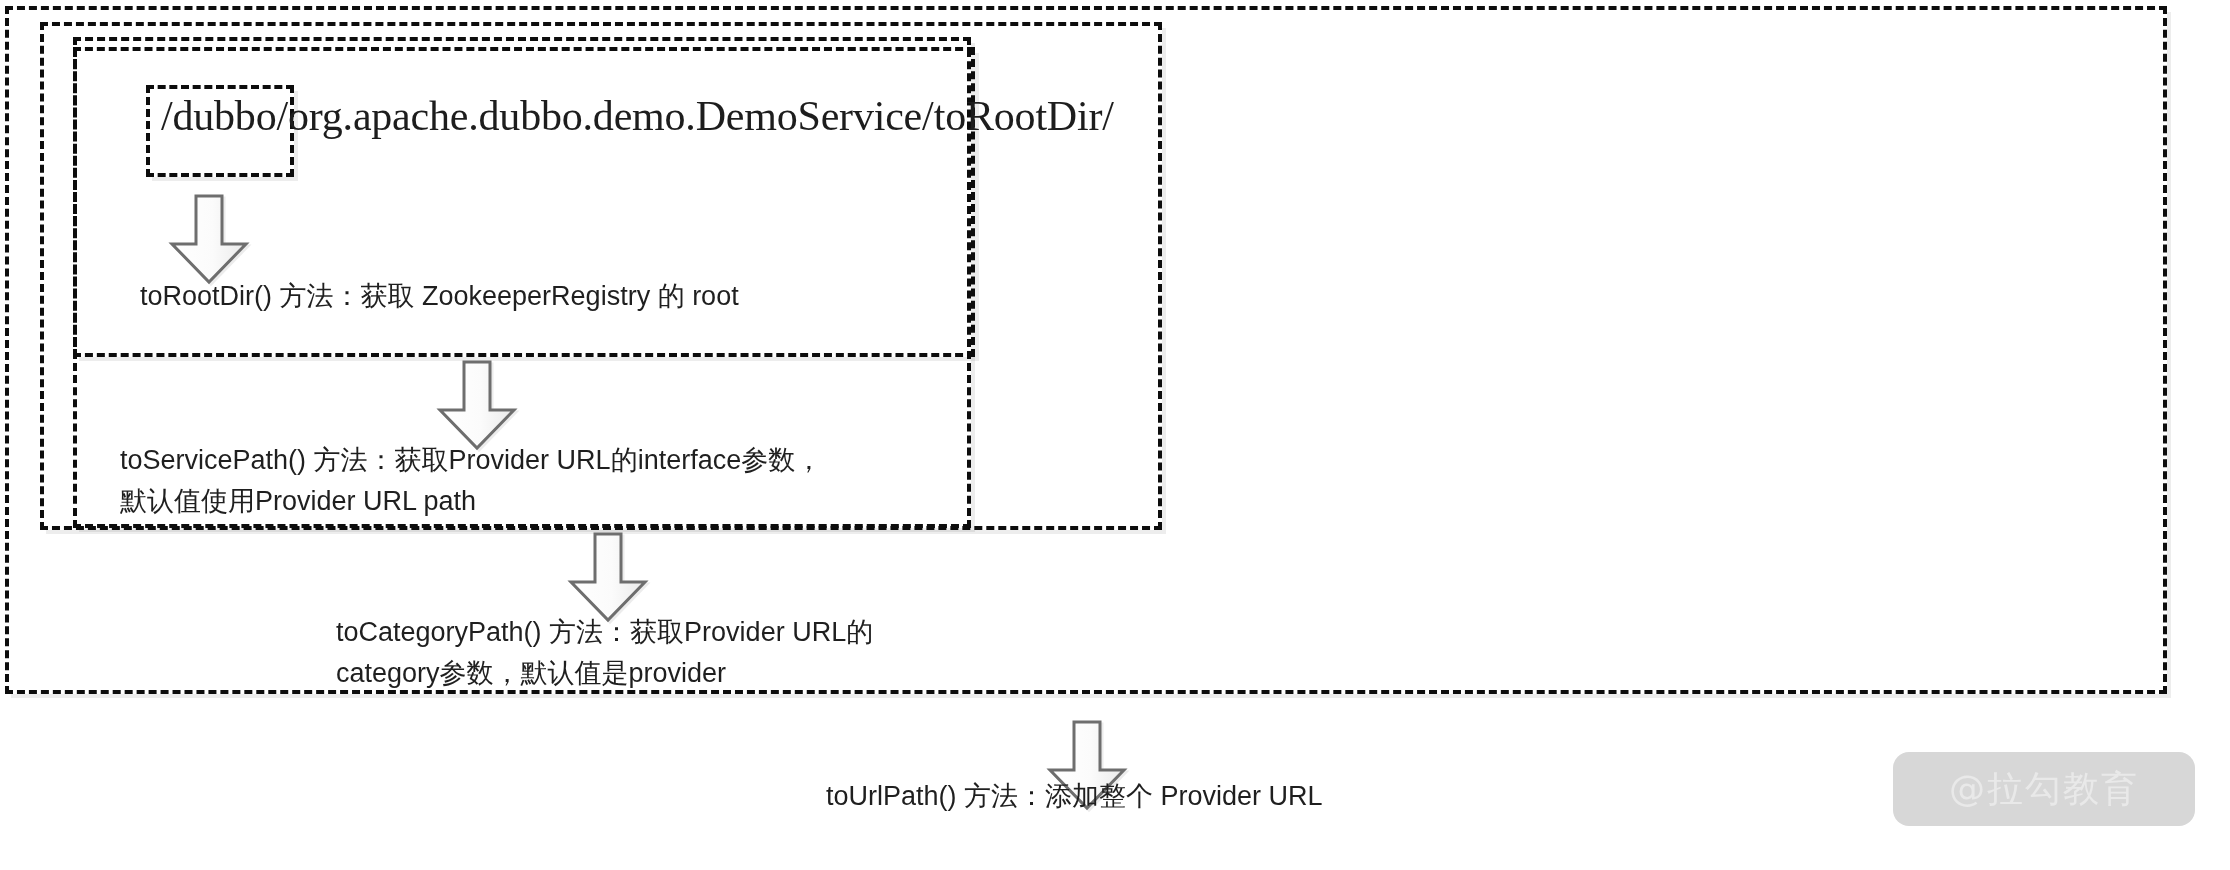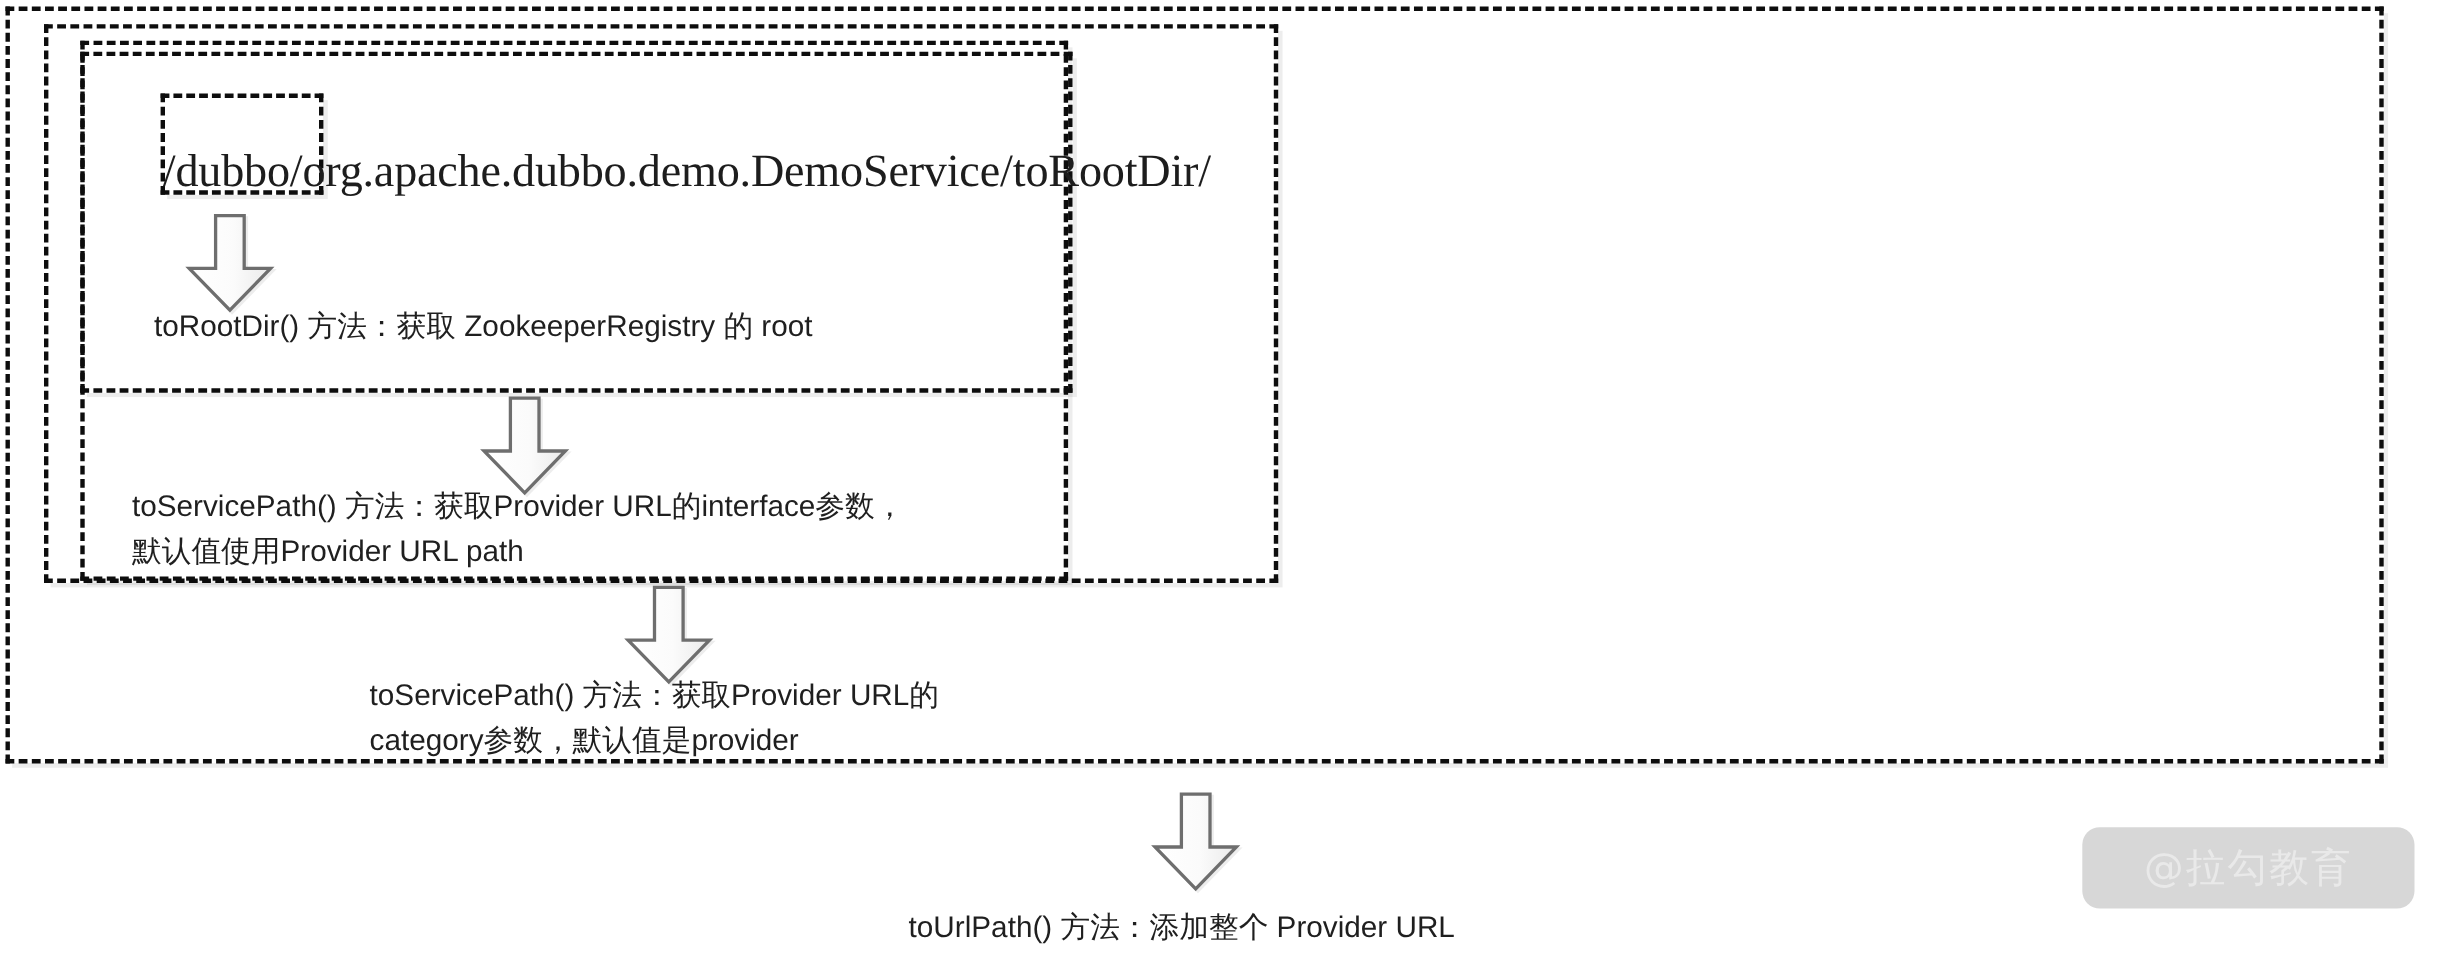--- a/index.html
+++ b/index.html
@@ -27,26 +27,25 @@
     background: transparent;
     box-shadow: 5px 5px 0 -1px rgba(0,0,0,0.07);
   }
   .dashbox.small {
     border-width: 4px;
   }
 
   
   #url-line {
     position: absolute;
-    left: 148px;
+    left: 161px;
     top: 92px;
     display: flex;
     align-items: flex-start;
     white-space: nowrap;
-    margin-top: 40px;
   }
   .url-seg {
     font-family: "Liberation Serif", "DejaVu Serif", serif;
     font-size: 42px;
     color: #1d1d1d;
     letter-spacing: -0.2px;
   }
   .url-sep {
     font-family: "Liberation Serif", "DejaVu Serif", serif;
     font-size: 42px;
@@ -140,29 +139,29 @@
   <div class="note" style="left:120px; top:440px;">toServicePath() 方法：获取Provider URL的interface参数，
 默认值使用Provider URL path</div>
 
   <div class="arrow" style="left:565px; top:530px;">
     <svg width="86" height="96" viewBox="0 0 86 96">
       <path d="M30 4 L56 4 L56 52 L80 52 L43 90 L6 52 L30 52 Z" fill="#f2f2f2" stroke="#6e6e6e" stroke-width="3" stroke-linejoin="miter" transform="translate(2,2)" opacity="0.12"></path>
       <path d="M30 4 L56 4 L56 52 L80 52 L43 90 L6 52 L30 52 Z" fill="url(#ag1)" stroke="#6e6e6e" stroke-width="3" stroke-linejoin="miter"></path>
     </svg>
   </div>
 
-  <div class="note" style="left:336px; top:612px;">toServicePath() 方法：获取Provider URL的
+  <div class="note" style="left:336px; top:612px;">toCategoryPath() 方法：获取Provider URL的
 category参数，默认值是provider</div>
 
   <div class="arrow" style="left:1044px; top:718px;">
     <svg width="86" height="96" viewBox="0 0 86 96">
       <path d="M30 4 L56 4 L56 52 L80 52 L43 90 L6 52 L30 52 Z" fill="#f2f2f2" stroke="#6e6e6e" stroke-width="3" stroke-linejoin="miter" transform="translate(2,2)" opacity="0.12"></path>
       <path d="M30 4 L56 4 L56 52 L80 52 L43 90 L6 52 L30 52 Z" fill="url(#ag1)" stroke="#6e6e6e" stroke-width="3" stroke-linejoin="miter"></path>
     </svg>
   </div>
 
-  <div class="note" style="left:826px; top:776px;margin-top:47px;">toUrlPath() 方法：添加整个 Provider URL</div>
+  <div class="note" style="left:826px; top:776px;">toUrlPath() 方法：添加整个 Provider URL</div>
 
   <div id="watermark" style="left:1893px; top:752px; width:302px; height:74px;">
     <span>@拉勾教育</span>
   </div>
 
 </div>
 
 </body></html>

